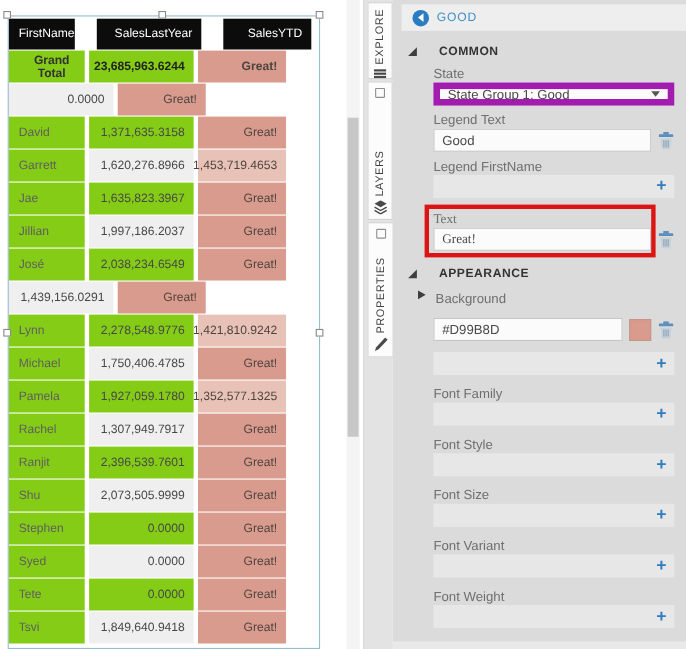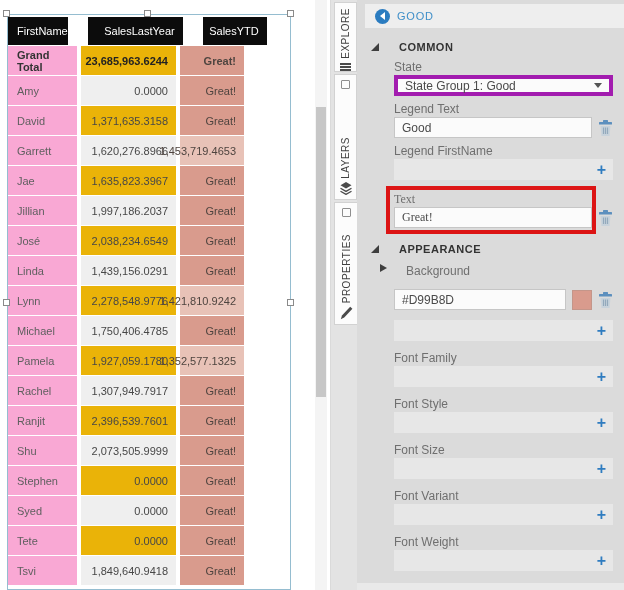--- a/index.html
+++ b/index.html
@@ -5,25 +5,25 @@
   * { box-sizing: border-box; margin: 0; padding: 0; }
   html,body { width:624px; height:590px; overflow:hidden; background:#fff;
     font-family:"Liberation Sans", sans-serif; position:relative; }
 
   
   .tbl { position:absolute; left:8px; top:17px; width:252px; }
   .t-head { display:flex; gap:20px; height:28px; margin-bottom:1px; }
   .th { background:#0C0C0C; color:#fff; font-size:11px; display:flex; align-items:center;padding-left:45px; }
   .w-name { width:69px; padding-left:9px; }
   .w-val  { width:95px; justify-content:flex-end; padding-right:8px; }
-  .w-ytd  { width:64px; justify-content:flex-end; padding-right:8px; }
+  .w-ytd  { width:80px; justify-content:flex-end; padding-right:8px; }
   .tr { display:flex; gap:4px; height:29px; margin-bottom:1px; font-size:11px; }
   .c  { display:flex; align-items:center; }
-  .c-name { background:#f9a8d4; color:#5F5F5F; }
-  .c-val  { background:#eab308; color:#474747; }
+  .c-name { background:#84cc16; color:#5F5F5F;text-align:center; }
+  .c-val  { background:#84cc16; color:#474747; }
   .tr.alt .c-val { background:#EFEFEF; }
   .c-ytd  { color:#4E443F; }
   .c-ytd.great    { background:var(--good-bg,#D99B8D); }
   .c-ytd.numstate { background:#E8C2B7; }
   .tr.total { font-weight:bold; }
   .tr.total .c-name { color:#333; } .tr.total .c-val { color:#222; }
 
   
   .sel-frame { position:absolute; left:7px; top:14px; width:284px; height:576px;
     border:1px solid #95BDD0; pointer-events:none; }
@@ -59,34 +59,34 @@
     border-bottom:4px solid transparent; border-right:5px solid #fff; margin-right:1px; }
   .good-label { color:var(--accent,#3E8EC8); font-size:11px; letter-spacing:0.8px; }
   .section-head { display:flex; align-items:center; gap:20px; margin:12px 0 0 14px; height:14px; cursor:pointer; }
   .exp-icon { width:0; height:0; border-left:8px solid transparent; border-bottom:8px solid #3E3E3E; }
   .section-title { font-size:11px; font-weight:bold; color:#333; letter-spacing:0.5px; }
   .group { margin:6px 11px 0 37px; }
   .field-label { font-size:12px; color:#6F6F6F; height:13px; }
   .control-row { display:flex; align-items:center; margin-top:2px; gap:6px; }
   .tinput { flex:1; height:21px; background:#FBFBFB; border:1px solid #C6C6C6;
     font-size:12px; color:#4A4A4A; padding:0 7px; font-family:inherit; outline:none; min-width:0; }
-  .dropdown { height:21px; background:#FBFBFB; border:4px solid #a21caf; display:flex;
+  .dropdown { height:21px; background:#FBFBFB; border:6px solid #a21caf; display:flex;
     align-items:center; justify-content:space-between; padding:0 7px; font-size:12px;
     color:#4A4A4A; margin-top:2px; cursor:pointer; }
   .caret { width:0; height:0; border-left:4px solid transparent; border-right:4px solid transparent;
     border-top:5px solid #555; }
   .plus-field { height:21px; background:#E7E7E7; display:flex; align-items:center;
     justify-content:flex-end; padding-right:7px; margin-top:2px; }
   .plus { color:#2F7CC0; font-size:16px; font-weight:bold; line-height:14px; cursor:pointer; }
   .trash { flex:none; cursor:pointer; }
   .swatch { width:20px; height:20px; border:1px solid #C4968A; flex:none; cursor:pointer; }
   .text-group { position:relative; margin-top:12px;font-family:Liberation Serif, serif; }
   .red-box { position:absolute; left:-8px; top:-6px; right:17px; bottom:-6px;
     border:4px solid var(--highlight-red,#DC1414); pointer-events:none; }
-  .bg-label-row { display:flex; gap:19px; margin:8px 0 0 23px; cursor:pointer; }
+  .bg-label-row { display:flex; gap:9px; margin:8px 0 0 23px; cursor:pointer; }
   .col-icon { width:0; height:0; border-top:4px solid transparent;
     border-bottom:4px solid transparent; border-left:7px solid #3E3E3E; }
   .font-group { margin:10px 11px 0 37px; }
   .panel-bottom { position:absolute; left:0; bottom:0; width:100%; height:7px; background:#E9E9E9; }
 </style>
 </head>
 <body>
 
 <div class="tbl">
   <div class="t-head">
@@ -94,21 +94,20 @@
     <div class="th w-val">SalesLastYear</div>
     <div class="th w-ytd">SalesYTD</div>
   </div>
   <div id="t-body">
       <div class="tr total">
     <div class="c c-name w-name">Grand Total</div>
     <div class="c c-val  w-val">23,685,963.6244</div>
     <div class="c c-ytd w-ytd great">Great!</div>
   </div>
       <div class="tr alt">
-    <div class="c c-name w-name">Amy</div>
     <div class="c c-val  w-val">0.0000</div>
     <div class="c c-ytd w-ytd great">Great!</div>
   </div>
       <div class="tr">
     <div class="c c-name w-name">David</div>
     <div class="c c-val  w-val">1,371,635.3158</div>
     <div class="c c-ytd w-ytd great">Great!</div>
   </div>
       <div class="tr alt">
     <div class="c c-name w-name">Garrett</div>
@@ -124,21 +123,20 @@
     <div class="c c-name w-name">Jillian</div>
     <div class="c c-val  w-val">1,997,186.2037</div>
     <div class="c c-ytd w-ytd great">Great!</div>
   </div>
       <div class="tr">
     <div class="c c-name w-name">José</div>
     <div class="c c-val  w-val">2,038,234.6549</div>
     <div class="c c-ytd w-ytd great">Great!</div>
   </div>
       <div class="tr alt">
-    <div class="c c-name w-name">Linda</div>
     <div class="c c-val  w-val">1,439,156.0291</div>
     <div class="c c-ytd w-ytd great">Great!</div>
   </div>
       <div class="tr">
     <div class="c c-name w-name">Lynn</div>
     <div class="c c-val  w-val">2,278,548.9776</div>
     <div class="c c-ytd w-ytd numstate">1,421,810.9242</div>
   </div>
       <div class="tr alt">
     <div class="c c-name w-name">Michael</div>

